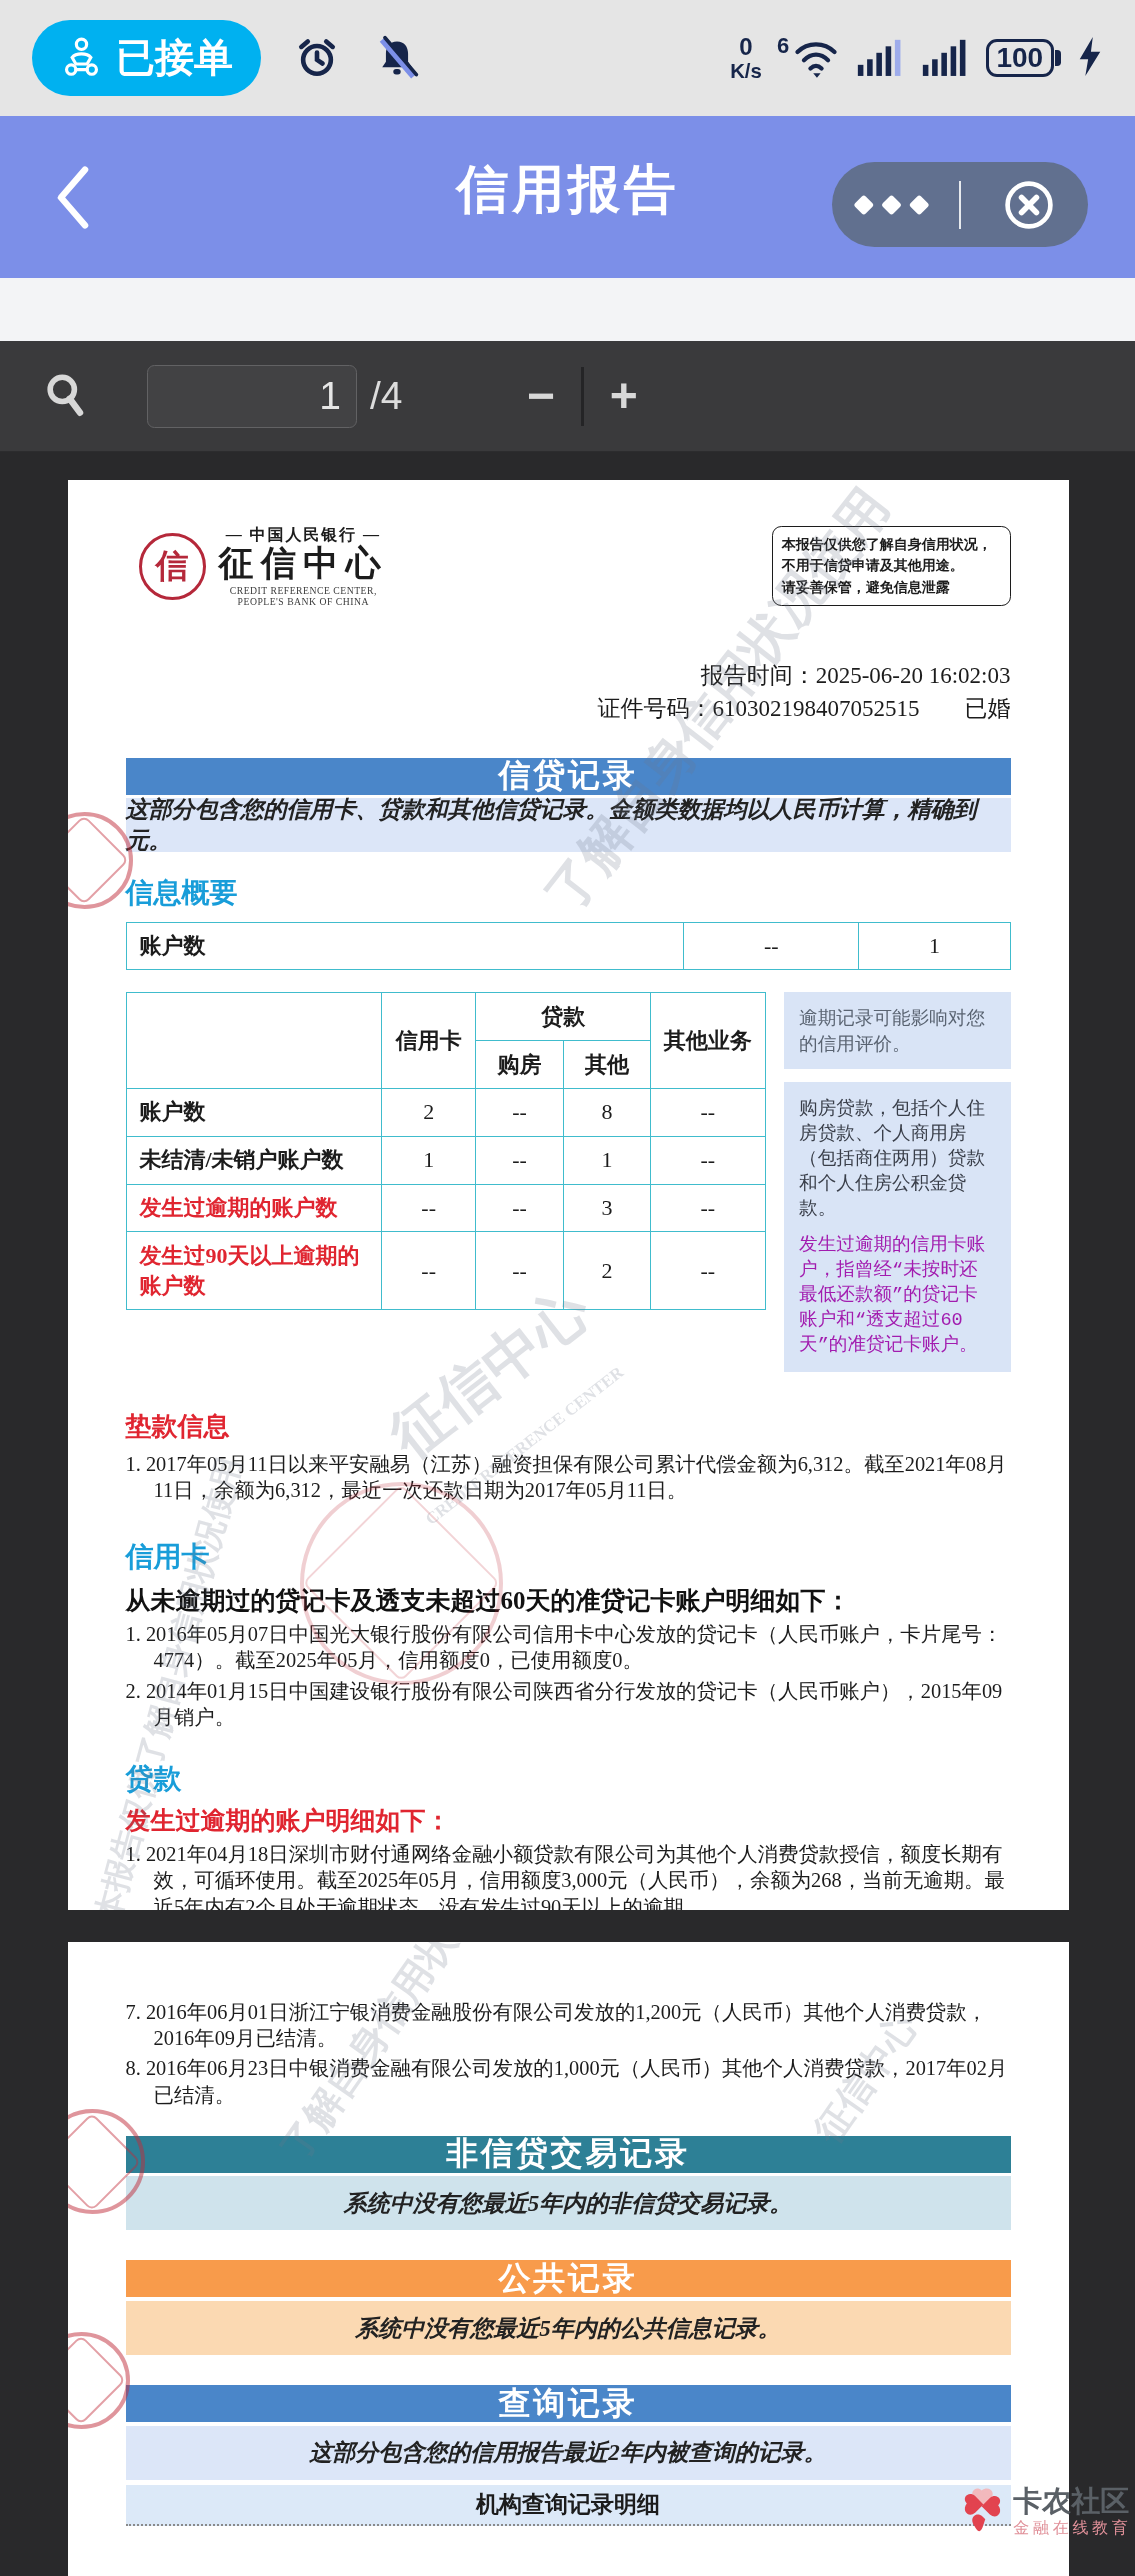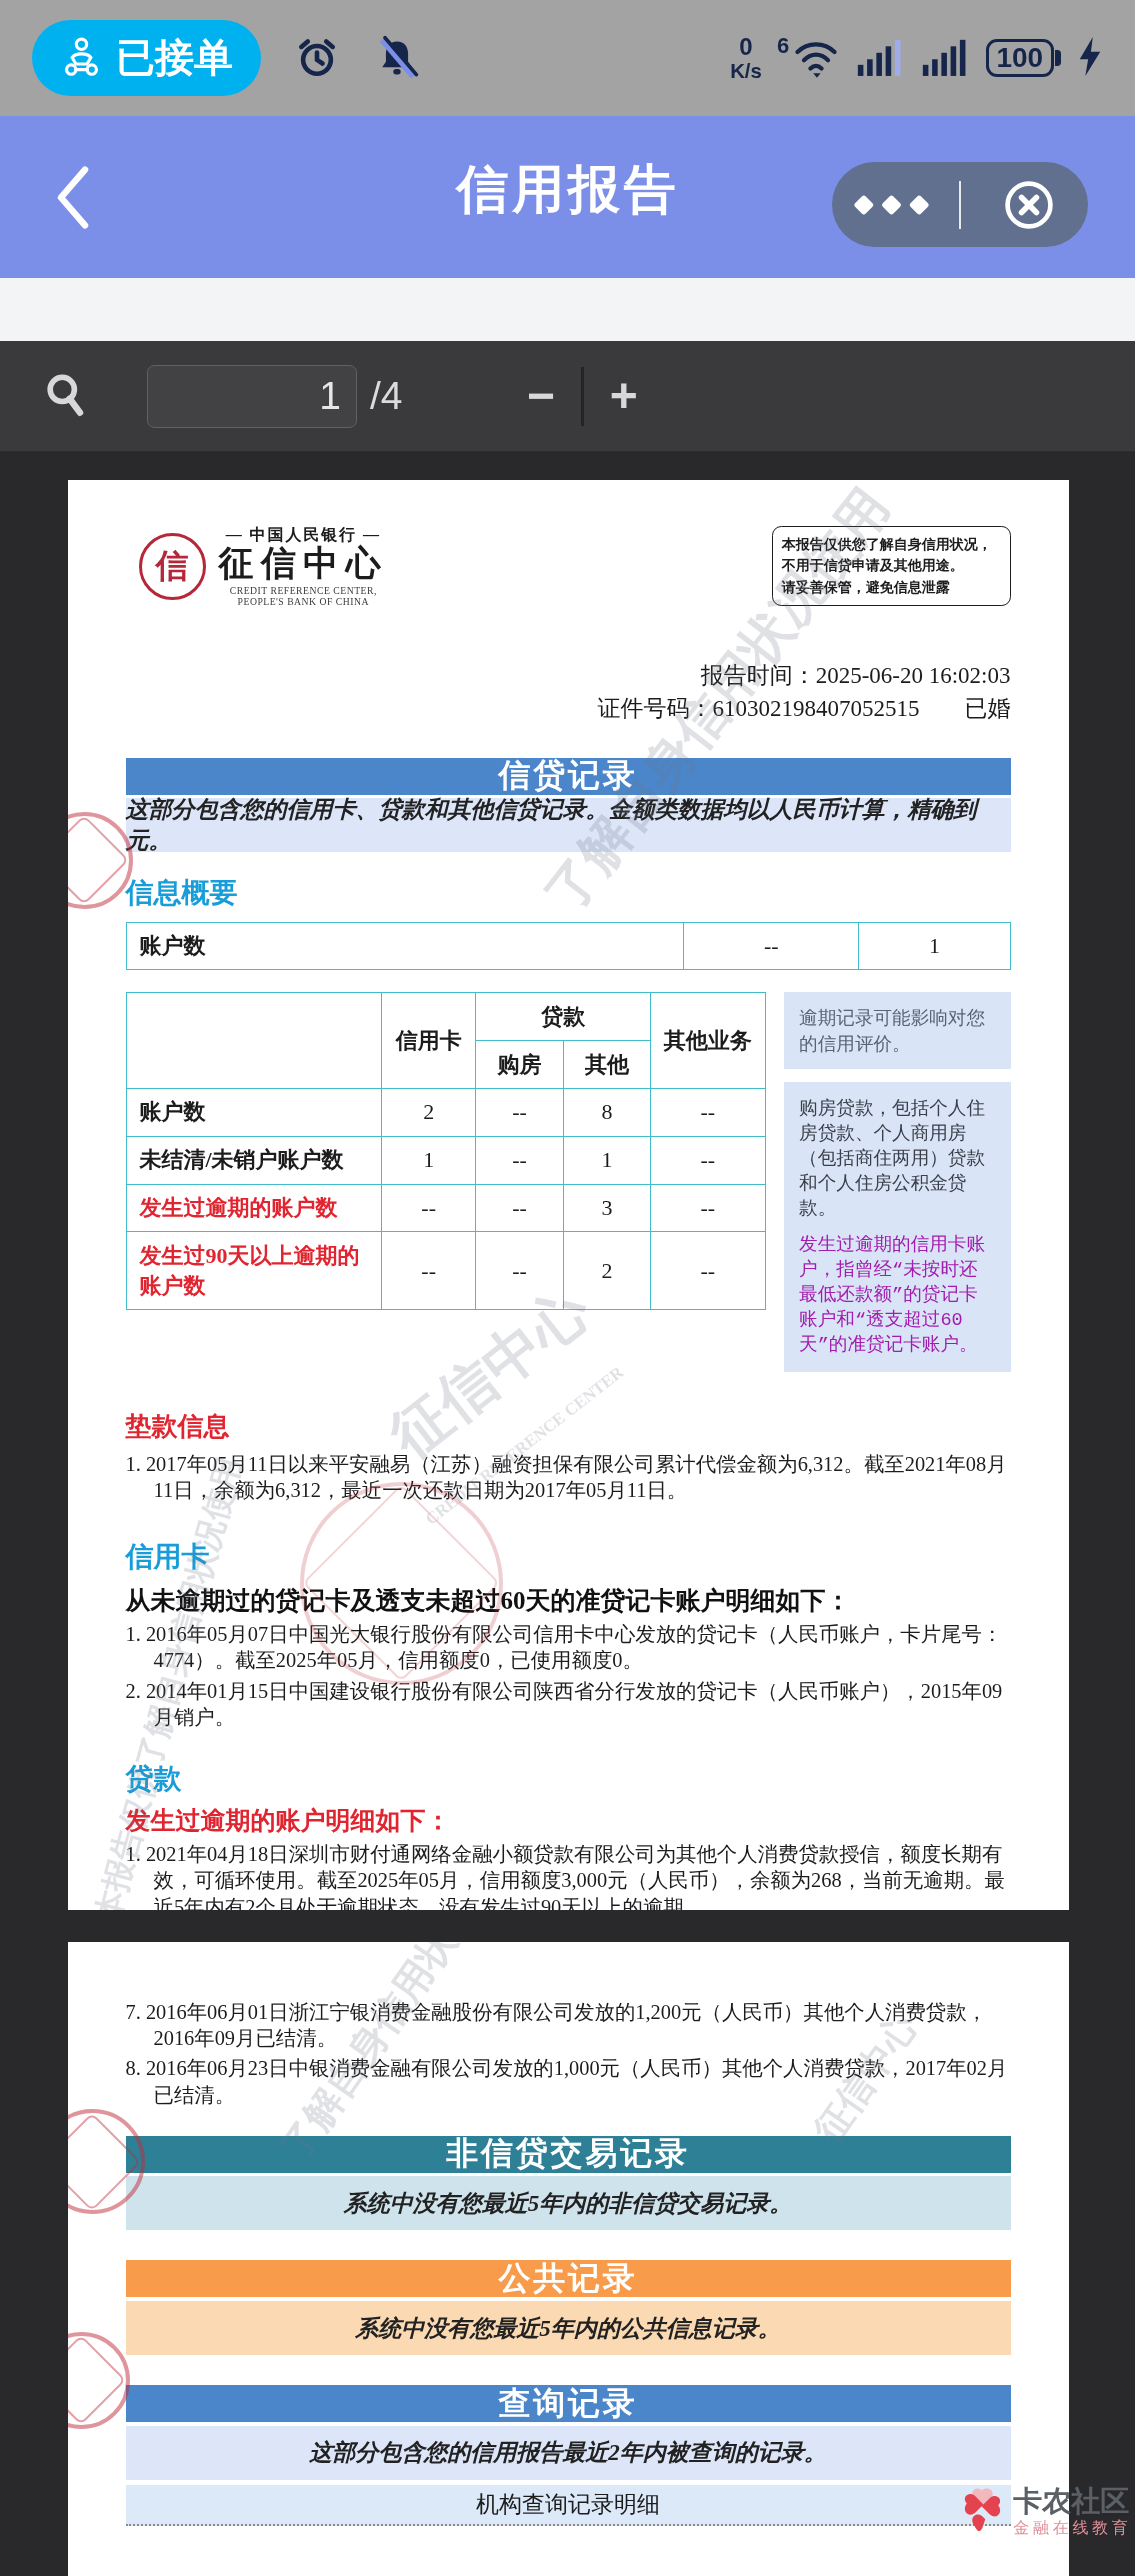--- a/index.html
+++ b/index.html
@@ -1,19 +1,19 @@
 <!DOCTYPE html>
 <html style="font-size:15px"><head>
 <meta charset="utf-8">
 <style>
   html,body{margin:0;padding:0;}
   body{width:1136px;height:2576px;position:relative;overflow:hidden;background:#29292b;font-family:"Liberation Sans",sans-serif;}
 
   
-  .statusbar{height:116px;background:#a3a3a3;display:flex;align-items:center;padding:0 32px;box-sizing:border-box;}
+  .statusbar{height:116px;background:#e5e5e5;display:flex;align-items:center;padding:0 32px;box-sizing:border-box;}
   .order-pill{display:flex;align-items:center;gap:13px;background:#00b1f0;border-radius:45px;padding:11px 28px;cursor:pointer;}
   .order-pill .lbl{color:#fff;font-size:39px;font-weight:bold;}
   .sb-ic{margin-left:32px;display:flex;align-items:center;}
   .sb-right{margin-left:auto;display:flex;align-items:center;gap:15px;}
   .speed{display:flex;flex-direction:column;align-items:center;color:#16254a;line-height:1;font-weight:bold;}
   .speed .v{font-size:24px;} .speed .u{font-size:20.4px;margin-top:1.9px;}
   .wifi-wrap{display:flex;align-items:flex-start;}
   .wifi-gen{color:#16254a;font-size:22px;font-weight:bold;margin-right:1.9px;line-height:1;}
   .battery{display:flex;align-items:center;}
   .batt-body{border:3.7px solid #16254a;border-radius:11px;padding:0.9px 7.4px;color:#16254a;font-size:28px;font-weight:bold;line-height:1.1;}
@@ -79,21 +79,21 @@
   .note .d{color:#3a3f4a;}
   .note .r{color:#a21caf;font-family:Liberation Mono, monospace;}
   .note2 p{margin:0 0 13px 0;}
   .note2 p:last-child{margin:0;}
 
   .intro-b{margin-top:7.4px;font-size:25px;font-weight:bold;color:#111;}
   .intro-r{margin-top:5.6px;font-size:25px;font-weight:bold;color:#e02530;}
   .item{font-size:20.4px;line-height:1.28;margin-top:4.6px;padding-left:28px;text-indent:-28px;}
 
   
-  .detail-band{margin-top:5.6px;height:39px;background:#dce9f8;display:flex;align-items:center;justify-content:center;font-size:23px;font-weight:normal;border-bottom:2.8px dotted #8a8a8a;}
+  .detail-band{margin-top:5.6px;height:39px;background:#dce9f8;display:flex;align-items:center;justify-content:center;font-size:23px;font-weight:bold;border-bottom:2.8px dotted #8a8a8a;}
 
   
   .stamp{position:absolute;border-radius:50%;border:4.6px solid rgba(192,44,58,.5);pointer-events:none;}
   .stamp::before{content:"";position:absolute;inset:14%;border:2.8px solid rgba(192,44,58,.45);border-radius:7.4px;transform:rotate(45deg);}
   .wm{position:absolute;color:rgba(110,120,135,.22);font-weight:bold;pointer-events:none;white-space:nowrap;}
 
   
   .kanon{position:absolute;left:961px;top:2485px;display:flex;gap:9.3px;z-index:60;align-items:flex-start;}
   .kanon-tx .t1{font-size:29px;font-weight:bold;color:#5a6066;line-height:1.15;}
   .kanon-tx .t2{font-size:16px;color:#e09099;letter-spacing:3.7px;}

